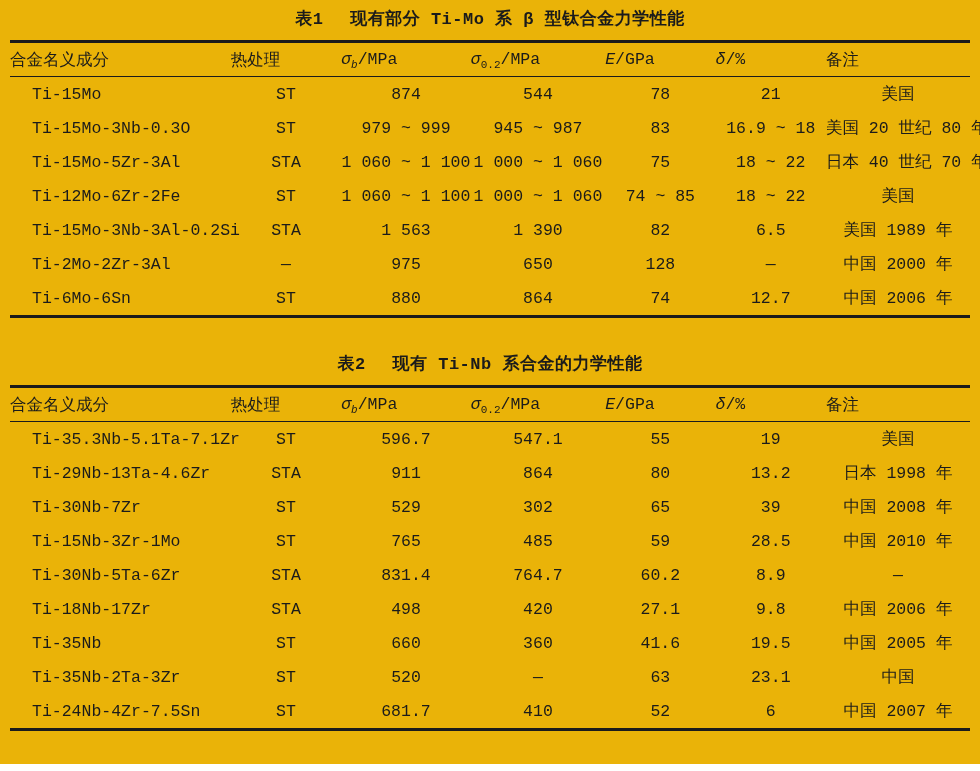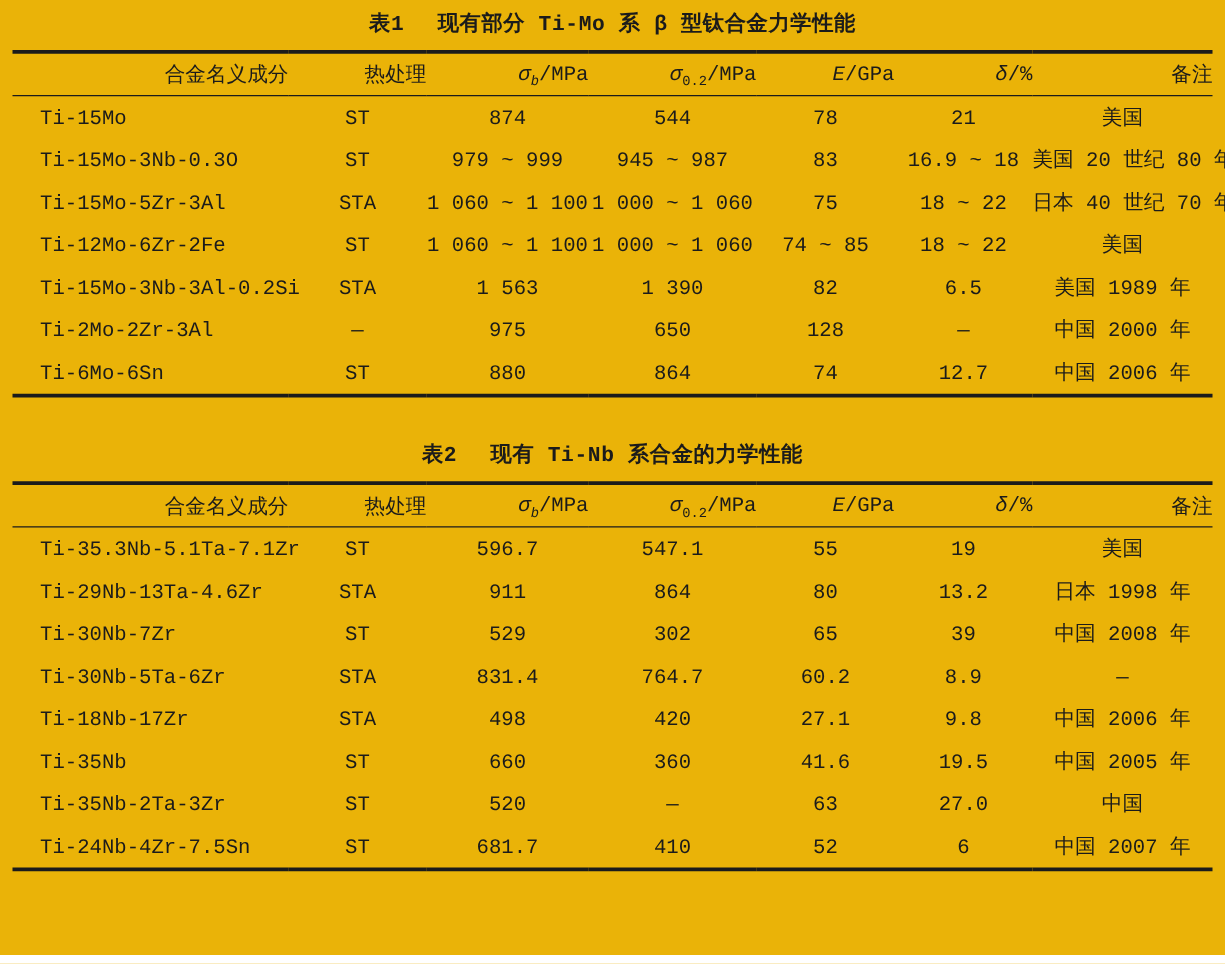--- a/index.html
+++ b/index.html
@@ -28,21 +28,21 @@
     border-collapse: collapse;
     table-layout: fixed;
     border-top: 3px solid #1b1b1b;
     border-bottom: 3px solid #1b1b1b;
   }
   table.data-table thead th {
     font-weight: normal;
     font-size: 16.5px;
     height: 33px;
     padding: 0;
-    text-align: right;
+    text-align: left;
     vertical-align: middle;
     border-bottom: 1.5px solid #1b1b1b;
     white-space: nowrap;
   }
   table.data-table tbody td {
     font-size: 16.5px;
     height: 34px;
     padding: 0;
     text-align: center;
     vertical-align: middle;
@@ -205,20 +205,29 @@
           <tr>
             <td class="alloy">Ti-30Nb-7Zr</td>
             <td>ST</td>
             <td>529</td>
             <td>302</td>
             <td>65</td>
             <td>39</td>
             <td>中国 2008 年</td>
           </tr>
           <tr>
+            <td class="alloy">Ti-15Nb-3Zr-1Mo</td>
+            <td>ST</td>
+            <td>765</td>
+            <td>485</td>
+            <td>59</td>
+            <td>28.5</td>
+            <td>中国 2010 年</td>
+          </tr>
+          <tr>
             <td class="alloy">Ti-30Nb-5Ta-6Zr</td>
             <td>STA</td>
             <td>831.4</td>
             <td>764.7</td>
             <td>60.2</td>
             <td>8.9</td>
             <td>—</td>
           </tr>
           <tr>
             <td class="alloy">Ti-18Nb-17Zr</td>
@@ -237,21 +246,21 @@
             <td>41.6</td>
             <td>19.5</td>
             <td>中国 2005 年</td>
           </tr>
           <tr>
             <td class="alloy">Ti-35Nb-2Ta-3Zr</td>
             <td>ST</td>
             <td>520</td>
             <td>—</td>
             <td>63</td>
-            <td>27.0</td>
+            <td>23.1</td>
             <td>中国</td>
           </tr>
           <tr>
             <td class="alloy">Ti-24Nb-4Zr-7.5Sn</td>
             <td>ST</td>
             <td>681.7</td>
             <td>410</td>
             <td>52</td>
             <td>6</td>
             <td>中国 2007 年</td>

